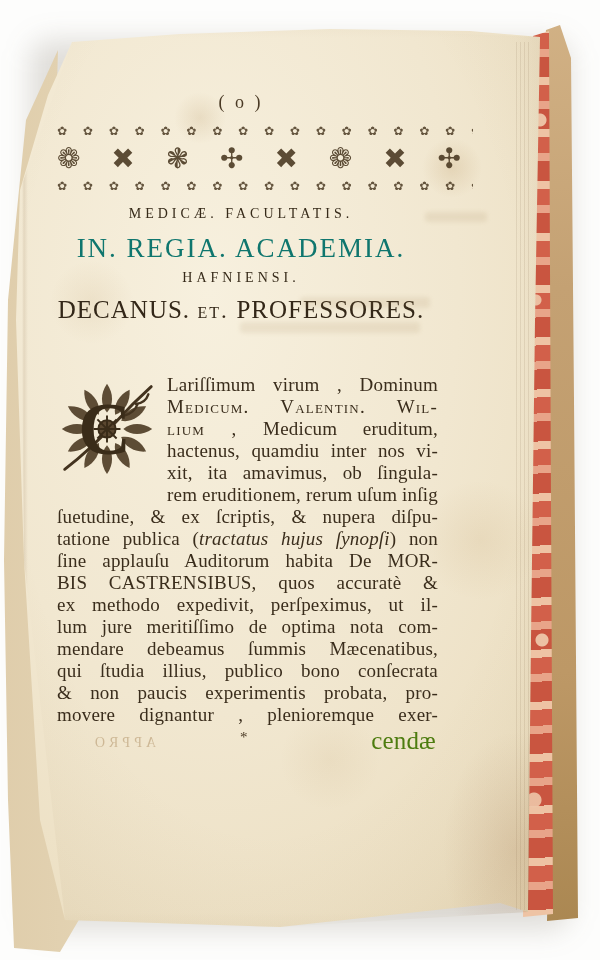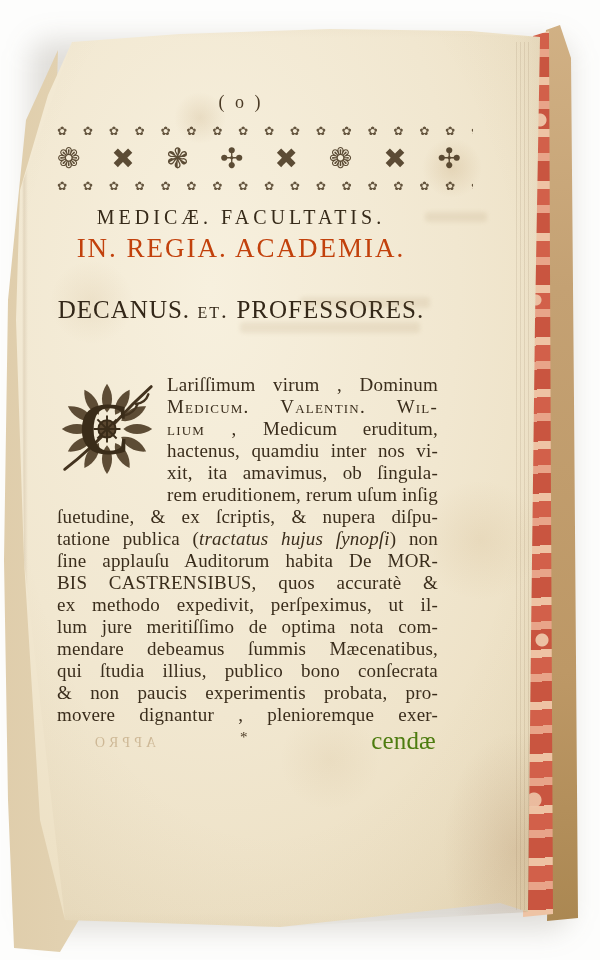--- a/index.html
+++ b/index.html
@@ -47,24 +47,24 @@
   
   .content{position:absolute;left:0;top:0;width:600px;height:960px;}
   .folio{position:absolute;left:57px;top:92px;width:368px;text-align:center;
     font-size:18px;letter-spacing:3px;color:#4a3a25;}
   .ornament{position:absolute;left:57px;top:124px;width:416px;height:74px;text-align:center;
     color:#4c3b24;font-family:"DejaVu Sans", sans-serif;overflow:hidden;}
   .orn-row{white-space:nowrap;}
   .orn-small{font-size:12px;letter-spacing:6px;line-height:15px;opacity:.85;}
   .orn-big{font-size:28px;letter-spacing:11px;line-height:40px;opacity:.9;}
   .h-small{position:absolute;left:37px;width:408px;text-align:center;
-    font-size:20px;letter-spacing:4px;color:#362a19;}
+    font-size:14px;letter-spacing:4px;color:#362a19;}
   .h-faculty{top:206px;}
   .h-academy{position:absolute;left:37px;top:233px;width:408px;text-align:center;
-    font-size:27px;letter-spacing:2px;color:#c2410c;}
+    font-size:27px;letter-spacing:2px;color:#0f766e;}
   .h-city{top:270px;}
   .h-officers{position:absolute;left:37px;top:296px;width:408px;text-align:center;
     font-size:25px;letter-spacing:1px;color:#332718;white-space:nowrap;}
   .h-officers .et{font-size:23px;font-variant:small-caps;letter-spacing:2px;}
   .h-salutation{position:absolute;left:37px;top:333px;width:408px;text-align:center;
     font-style:italic;font-size:22px;word-spacing:14px;color:#362a19;}
 
   .body-text{position:absolute;left:57px;top:374px;width:381px;
     font-size:19px;line-height:22px;letter-spacing:.2px;color:#3a2d1c;}
   .initial-box{float:left;width:100px;height:108px;margin:1px 10px 2px 0;}
@@ -99,20 +99,21 @@
     <div class="folio">( o )</div>
 
     <div class="ornament">
       <div class="orn-row orn-small">✿ ✿ ✿ ✿ ✿ ✿ ✿ ✿ ✿ ✿ ✿ ✿ ✿ ✿ ✿ ✿ ✿ ✿ ✿ ✿ ✿ ✿</div>
       <div class="orn-row orn-big">❁ ✖ ❃ ✣ ✖ ❁ ✖ ✣ ❃ ✖ ❁</div>
       <div class="orn-row orn-small">✿ ✿ ✿ ✿ ✿ ✿ ✿ ✿ ✿ ✿ ✿ ✿ ✿ ✿ ✿ ✿ ✿ ✿ ✿ ✿ ✿ ✿</div>
     </div>
 
     <div class="h-small h-faculty">MEDICÆ. FACULTATIS.</div>
     <div class="h-academy">IN. REGIA. ACADEMIA.</div>
+    <div class="h-small h-city">HAFNIENSI.</div>
     <div class="h-officers"><span>DECANUS. </span><span class="et">et. </span><span>PROFESSORES.</span></div>
 
     <div class="body-text">
       <div class="initial-box">
         <svg viewBox="0 0 104 104" width="100" height="104">
           <defs>
             <path id="petal" d="M0 -47 C7 -37 7 -25 0 -17 C-7 -25 -7 -37 0 -47 Z"></path>
           </defs>
           <g fill="#4d3b24" opacity="0.9" transform="translate(52 54)">
             <use href="#petal"></use>

